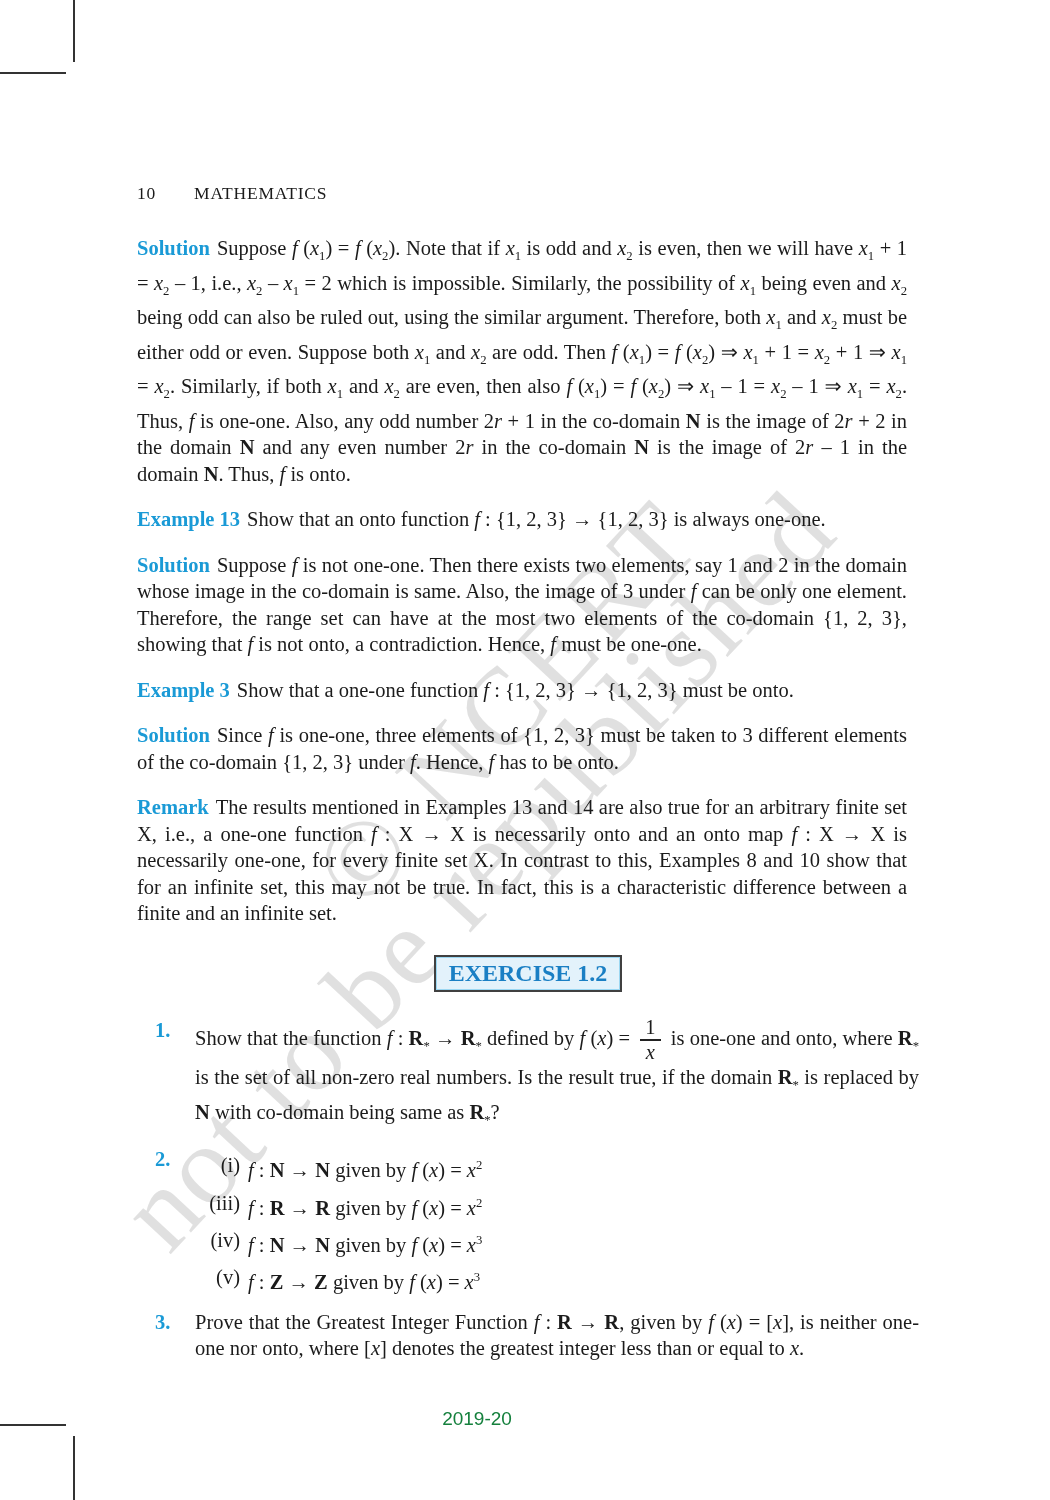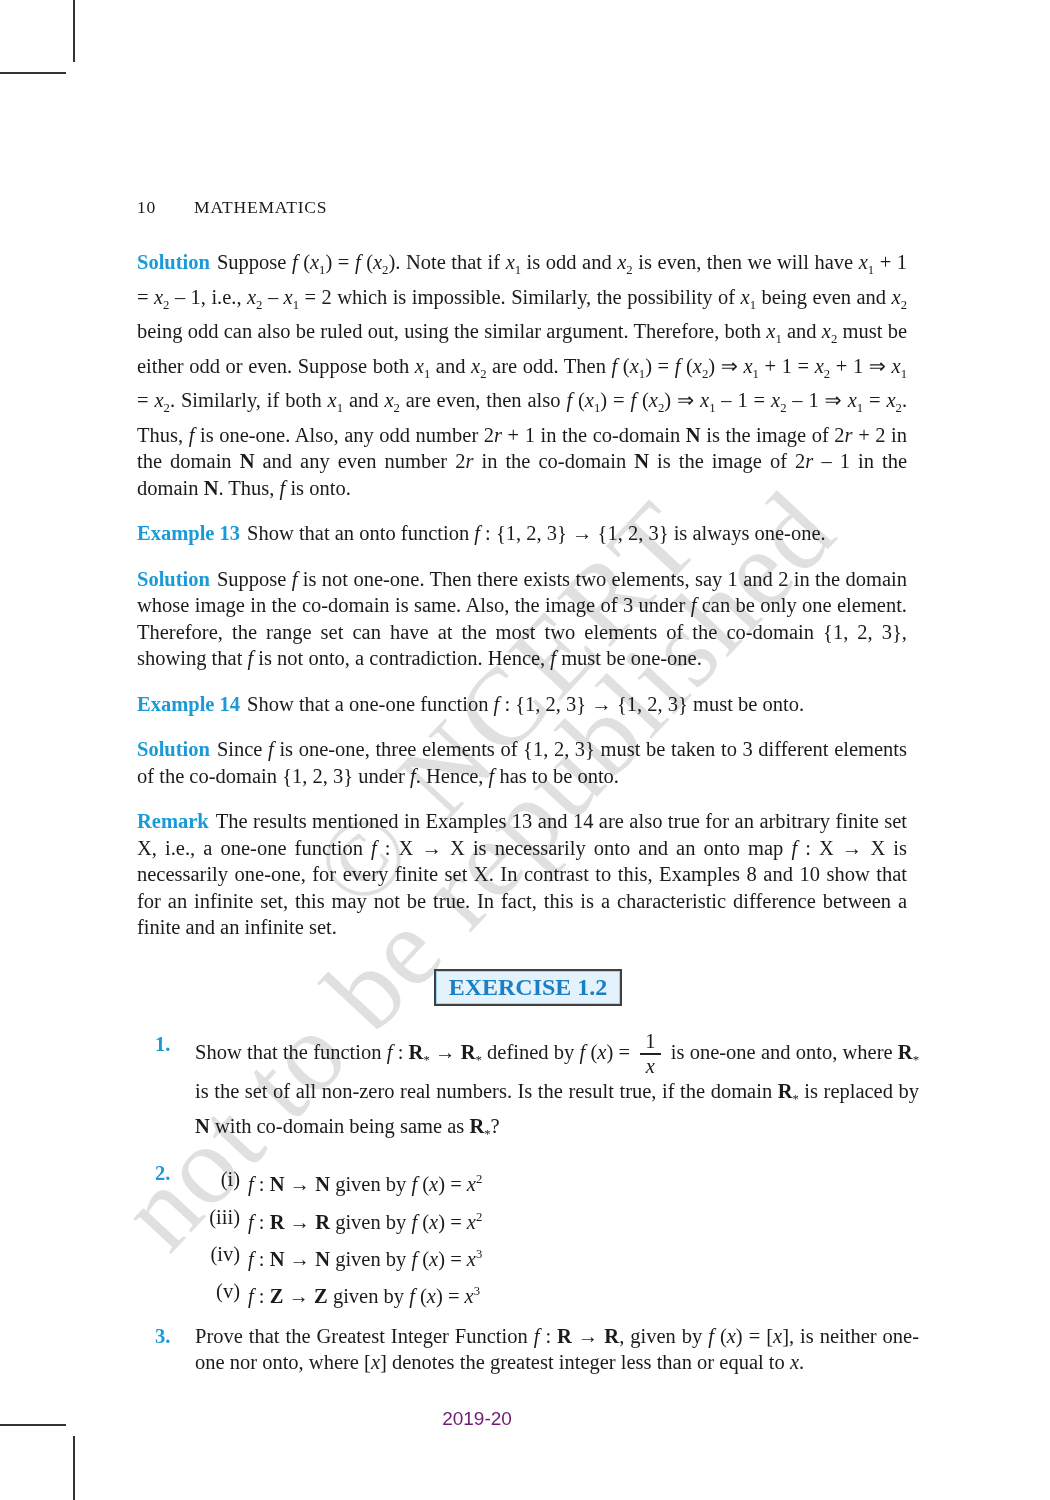--- a/index.html
+++ b/index.html
@@ -12,21 +12,21 @@
   .mark.bl-h{left:0;top:1424px;width:66px;height:2px;}
   .mark.bl-v{left:73px;top:1436px;width:2px;height:64px;}
   
   .watermark{position:absolute;white-space:nowrap;color:#cdcdcd;opacity:.6;z-index:0;
              font-family:"Liberation Serif",serif;}
   .wm1{font-size:110px;letter-spacing:6px;left:254px;top:640px;transform:rotate(-47deg);}
   .wm2{font-size:112px;letter-spacing:2px;left:-15px;top:806px;transform:rotate(-47deg);}
   
   .content{position:absolute;left:137px;top:183px;width:782px;z-index:1;}
   .pghead{display:flex;align-items:flex-end;font-size:17.5px;letter-spacing:.8px;margin-bottom:31px;}
-  .pghead .booktitle{margin-left:38px;margin-top:14px;}
+  .pghead .booktitle{margin-left:38px;}
   p.para{margin:0 12px 19px 0;font-size:20.5px;line-height:26.5px;text-align:justify;}
   .plabel{font-weight:bold;color:#1a9ad6;margin-right:7px;}
   .plabel.italic{}
   
   .ex-wrap{text-align:center;margin:28px 0 25px 0;}
   .ex-box{display:inline-block;font-weight:bold;font-size:24px;color:#1a7fc4;
           border:2px solid #404040;background:#e3f2fb;padding:3px 13px;
           box-shadow:inset 0 0 0 1px #9bd7f2;}
   
   .question{display:flex;margin-bottom:13px;font-size:20.5px;line-height:26.5px;}
@@ -36,21 +36,21 @@
   .rnum{width:45px;text-align:right;margin-right:8px;flex:none;}
   
   .frac{display:inline-flex;flex-direction:column;vertical-align:middle;text-align:center;
         margin:0 5px;line-height:1.05;}
   .frac .num{border-bottom:2px solid #222;padding:0 5px 1px 5px;}
   .frac .den{padding-top:1px;}
   sub{font-size:.62em;}
   sup{font-size:.62em;}
   
   .footer{position:absolute;top:1408px;left:0;width:954px;text-align:center;z-index:1;
-          font-family:"Liberation Sans",sans-serif;font-size:19px;color:#701a75;}
+          font-family:"Liberation Sans",sans-serif;font-size:19px;color:#15803d;}
 </style>
 </head>
 <body>
 
 <div class="page">
 
   <div class="mark tl-v"></div>
   <div class="mark tl-h"></div>
   <div class="mark bl-h"></div>
   <div class="mark bl-v"></div>
@@ -64,21 +64,21 @@
       <span class="pgnum">10</span>
       <span class="booktitle">MATHEMATICS</span>
     </div>
 
     <p class="para"><span class="plabel">Solution</span><span>Suppose <i>f</i> (<i>x</i><sub>1</sub>) = <i>f</i> (<i>x</i><sub>2</sub>). Note that if <i>x</i><sub>1</sub> is odd and <i>x</i><sub>2</sub> is even, then we will have <i>x</i><sub>1</sub> + 1 = <i>x</i><sub>2</sub> – 1, i.e., <i>x</i><sub>2</sub> – <i>x</i><sub>1</sub> = 2 which is impossible. Similarly, the possibility of <i>x</i><sub>1</sub> being even and <i>x</i><sub>2</sub> being odd can also be ruled out, using the similar argument. Therefore, both <i>x</i><sub>1</sub> and <i>x</i><sub>2</sub> must be either odd or even. Suppose both <i>x</i><sub>1</sub> and <i>x</i><sub>2</sub> are odd. Then <i>f</i> (<i>x</i><sub>1</sub>) = <i>f</i> (<i>x</i><sub>2</sub>) ⇒ <i>x</i><sub>1</sub> + 1 = <i>x</i><sub>2</sub> + 1 ⇒ <i>x</i><sub>1</sub> = <i>x</i><sub>2</sub>. Similarly, if both <i>x</i><sub>1</sub> and <i>x</i><sub>2</sub> are even, then also <i>f</i> (<i>x</i><sub>1</sub>) = <i>f</i> (<i>x</i><sub>2</sub>) ⇒ <i>x</i><sub>1</sub> – 1 = <i>x</i><sub>2</sub> – 1 ⇒ <i>x</i><sub>1</sub> = <i>x</i><sub>2</sub>. Thus, <i>f</i> is one-one. Also, any odd number 2<i>r</i> + 1 in the co-domain <b>N</b> is the image of 2<i>r</i> + 2 in the domain <b>N</b> and any even number 2<i>r</i> in the co-domain <b>N</b> is the image of 2<i>r</i> – 1 in the domain <b>N</b>. Thus, <i>f</i> is onto.</span></p>
 
     <p class="para"><span class="plabel">Example 13</span><span>Show that an onto function <i>f</i> : {1, 2, 3} → {1, 2, 3} is always one-one.</span></p>
 
     <p class="para"><span class="plabel">Solution</span><span>Suppose <i>f</i> is not one-one. Then there exists two elements, say 1 and 2 in the domain whose image in the co-domain is same. Also, the image of 3 under <i>f</i> can be only one element. Therefore, the range set can have at the most two elements of the co-domain {1, 2, 3}, showing that <i>f</i> is not onto, a contradiction. Hence, <i>f</i> must be one-one.</span></p>
 
-    <p class="para"><span class="plabel">Example 14</span><span>Show that a one-one function <i>f</i> : {1, 2, 3} → {1, 2, 3} must be onto.</span></p>
+    <p class="para"><span class="plabel">Example 3</span><span>Show that a one-one function <i>f</i> : {1, 2, 3} → {1, 2, 3} must be onto.</span></p>
 
     <p class="para"><span class="plabel">Solution</span><span>Since <i>f</i> is one-one, three elements of {1, 2, 3} must be taken to 3 different elements of the co-domain {1, 2, 3} under <i>f</i>. Hence, <i>f</i> has to be onto.</span></p>
 
     <p class="para"><span class="plabel italic">Remark</span><span>The results mentioned in Examples 13 and 14 are also true for an arbitrary finite set X, i.e., a one-one function <i>f</i> : X → X is necessarily onto and an onto map <i>f</i> : X → X is necessarily one-one, for every finite set X. In contrast to this, Examples 8 and 10 show that for an infinite set, this may not be true. In fact, this is a characteristic difference between a finite and an infinite set.</span></p>
 
     <div class="ex-wrap">
       <div class="ex-box">EXERCISE 1.2</div>
     </div>
 
     <div class="question">

